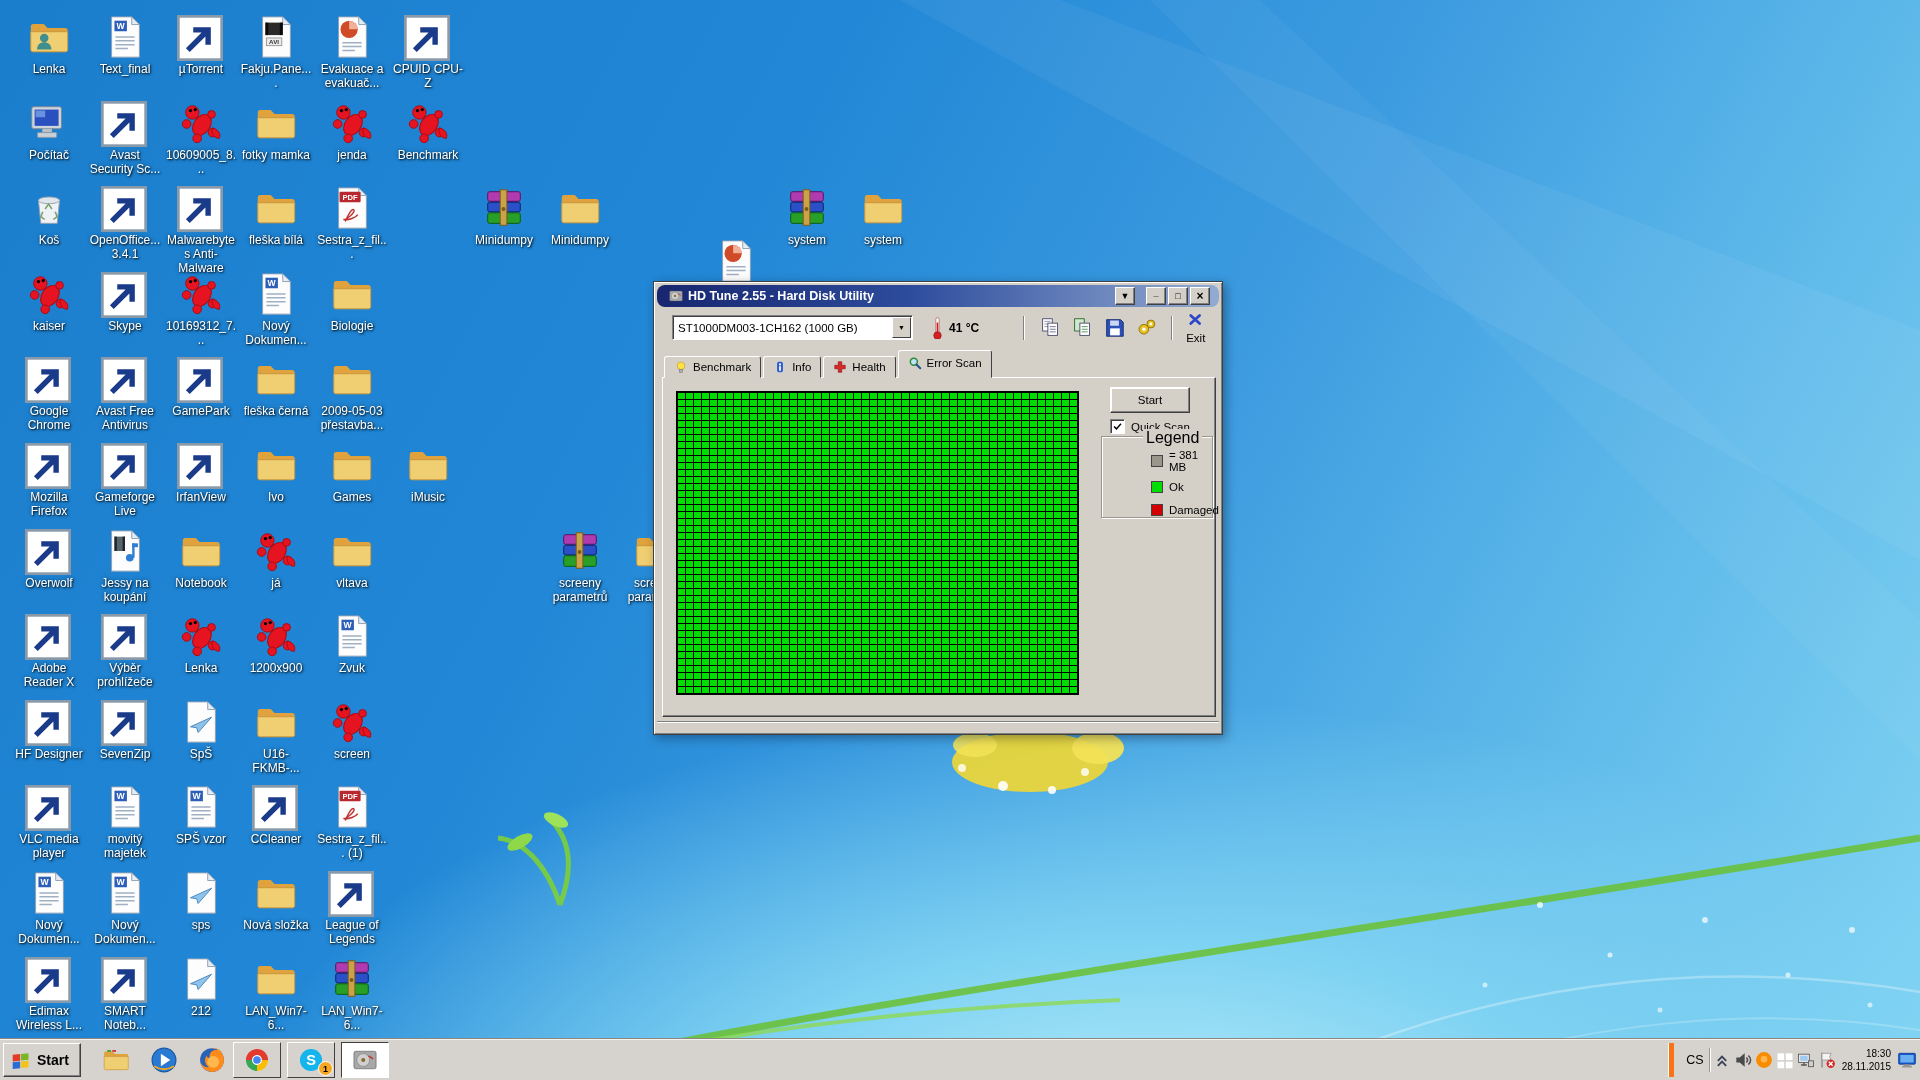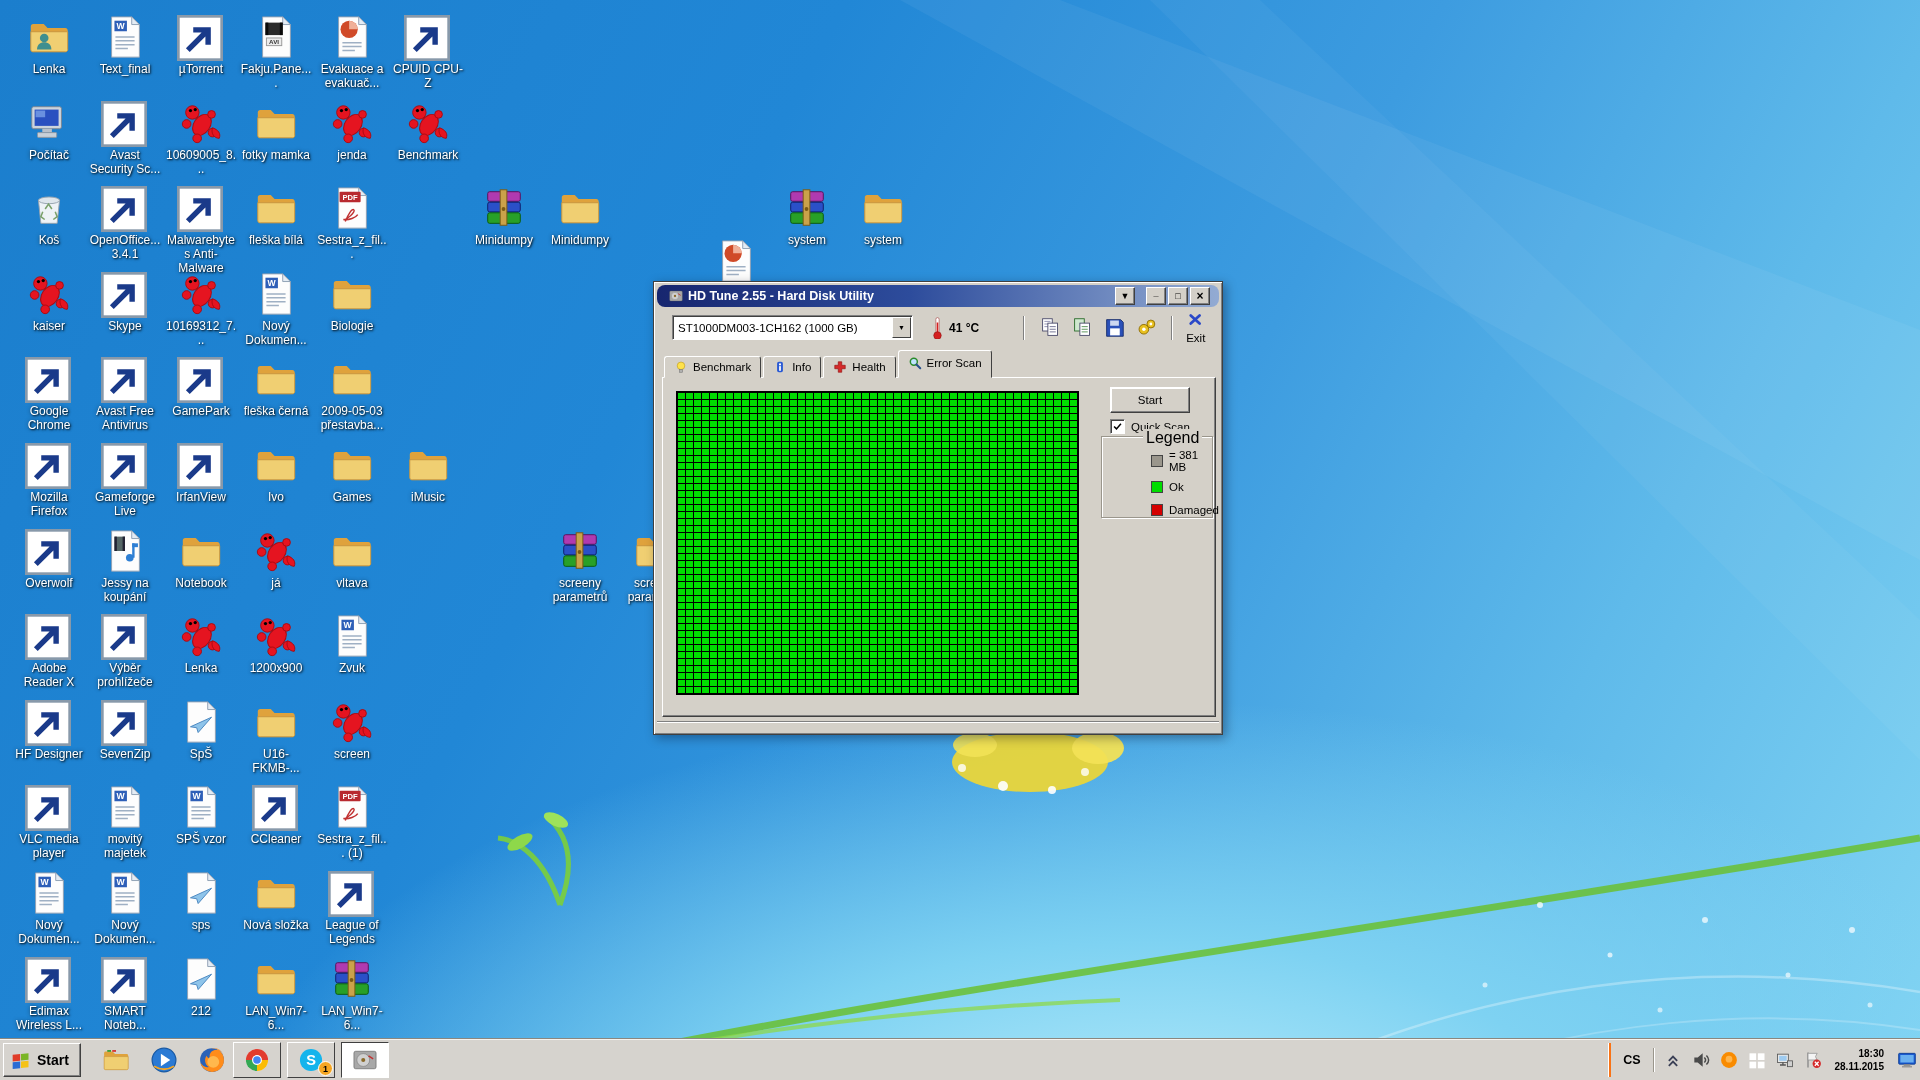--- a/index.html
+++ b/index.html
@@ -85,22 +85,22 @@
   .start-button svg{width:20px;height:20px;}
   .ql{display:flex;align-items:center;gap:18px;margin-left:20px;flex:none;}
   .ql .qlbtn{width:30px;height:30px;cursor:pointer;}
   .ql .qlbtn svg{width:100%;height:100%;}
   .taskbtn{width:46px;height:34px;margin-left:6px;display:flex;align-items:center;justify-content:center;
     background:#d6d3ce;border:1px solid;border-color:#fff #404040 #404040 #fff;position:relative;cursor:pointer;flex:none;}
   .taskbtn svg{width:28px;height:28px;}
   .taskbtn.active{background:#fff;border-color:#404040 #fff #fff #404040;}
   .badge{position:absolute;right:1px;bottom:1px;background:#f5a623;color:#000;font-size:9px;font-weight:bold;
     border-radius:50%;width:13px;height:13px;display:flex;align-items:center;justify-content:center;border:1px solid #fff;}
-  .tray{margin-left:auto;display:flex;align-items:center;height:34px;border-left:2px solid #f97316;
-    box-shadow:-1px 0 0 #fff;padding:0 3px 0 8px;gap:8px;flex:none;font-weight:bold;}
+  .tray{margin-left:auto;display:flex;align-items:center;height:34px;border-left:5px solid #f97316;
+    box-shadow:-1px 0 0 #fff;padding:0 3px 0 8px;gap:1px;flex:none;}
   .lang{font-size:12.5px;padding:0 4px;cursor:pointer;}
   .traysep{width:0;height:24px;border-left:1px solid #9a968c;border-right:1px solid #fff;}
   .trayicon{width:20px;height:20px;cursor:pointer;}
   .trayicon svg{width:100%;height:100%;}
   .clock{font-size:10px;text-align:right;line-height:1.35;margin:0 5px 0 4px;cursor:default;}
 </style>
 </head>
 <body>
 
 <div class="desktop">

